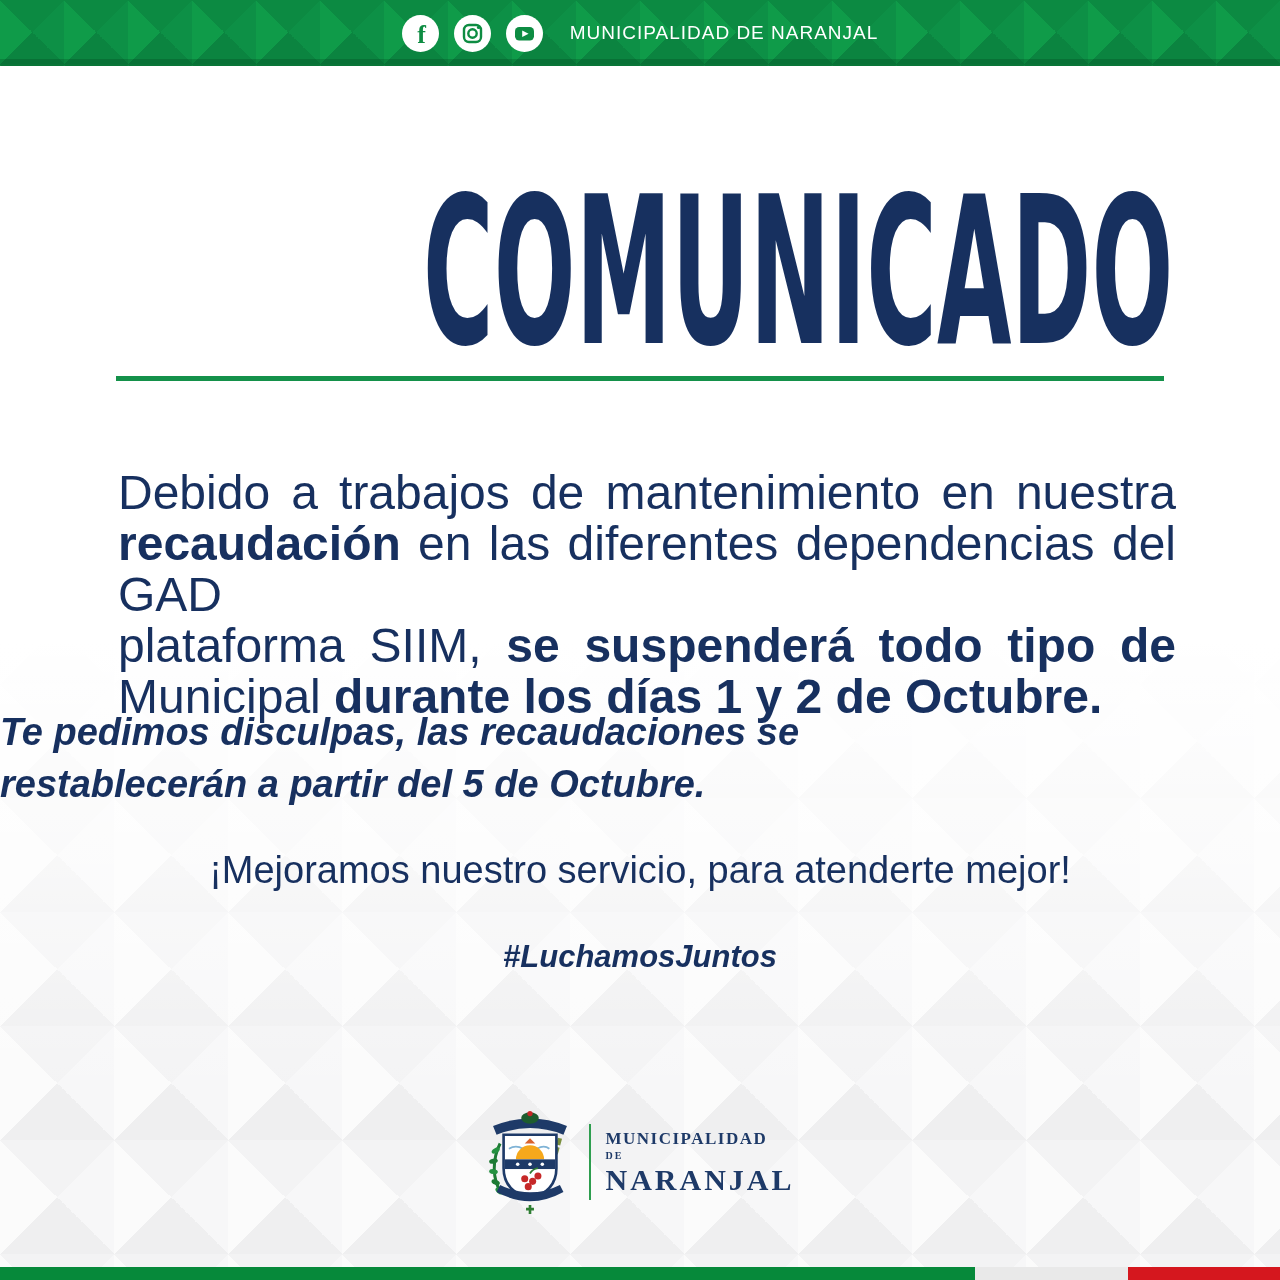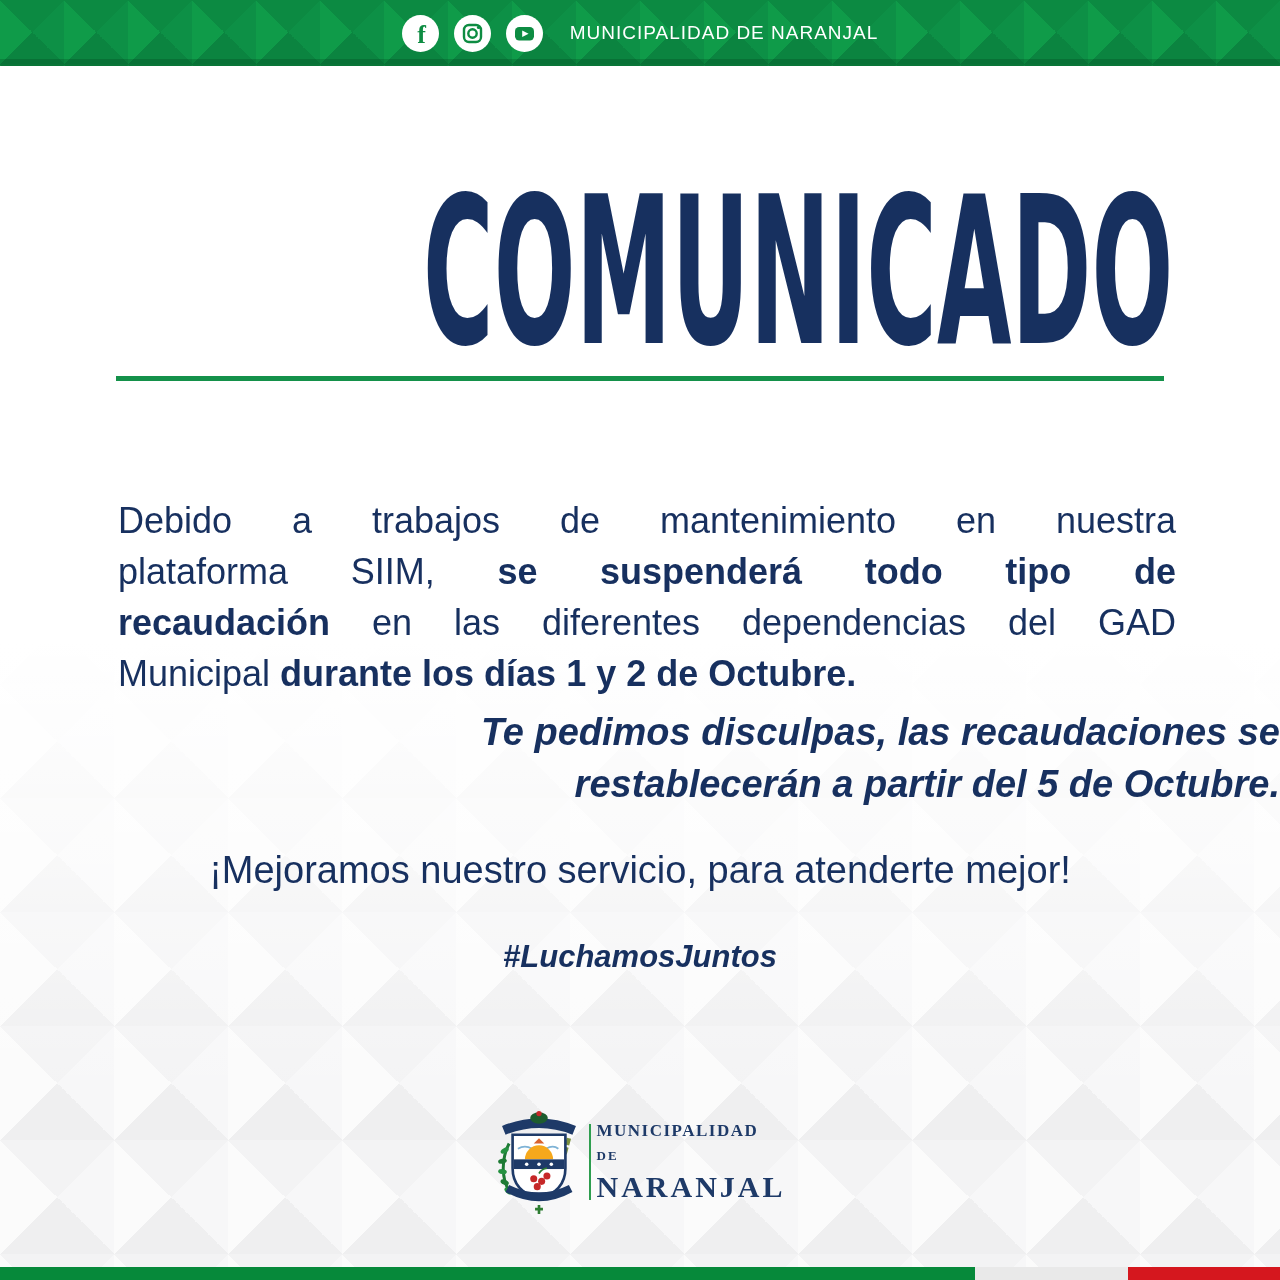--- a/index.html
+++ b/index.html
@@ -35,41 +35,41 @@
   
   .title{position:absolute;top:168px;left:0;width:100%;text-align:center;}
   .title span{
     display:inline-block;font-family:"DejaVu Sans",sans-serif;font-weight:bold;
     font-size:205px;line-height:1.02;color:var(--navy,#17305f);
     transform:scaleX(0.47);transform-origin:50% 0;white-space:nowrap;
   }
   .title-rule{position:absolute;top:376px;left:116px;width:1048px;height:5px;background:var(--divider-green,#14914a);}
 
   
-  .para{position:absolute;top:467px;left:118px;width:1058px;color:var(--navy,#17305f);font-size:36px;margin-top:28px;}
+  .para{position:absolute;top:467px;left:118px;width:1058px;color:var(--navy,#17305f);font-size:48px;}
   .para-line{line-height:51px;}
   .para-line.just{text-align:justify;text-align-last:justify;}
   .para .b{font-weight:bold;}
 
   
-  .apology{position:absolute;top:706px;left:0;width:100%;text-align:right;
+  .apology{position:absolute;top:706px;left:0;width:100%;text-align:left;
     color:var(--navy,#17305f);font-size:38px;font-weight:bold;font-style:italic;}
   .apology div{line-height:52px;}
   .service{position:absolute;top:846px;left:0;width:100%;text-align:center;
     color:var(--navy,#17305f);font-size:38px;line-height:48px;}
   .hashtag{position:absolute;top:932px;left:0;width:100%;text-align:center;
     color:var(--navy,#17305f);font-size:31px;font-weight:bold;font-style:italic;line-height:50px;}
 
   
-  .logo{position:absolute;top:1108px;left:0;width:100%;display:flex;align-items:center;justify-content:center;gap:6px;}
+  .logo{position:absolute;top:1108px;left:0;width:100%;display:flex;align-items:center;justify-content:center;gap:15px;}
   .logo-divider{width:2px;height:76px;background:#2e9e4f;}
   .logo-text{display:flex;flex-direction:column;color:var(--logo-navy,#1e3a68);
     font-family:"Liberation Serif",serif;font-weight:bold;line-height:1;}
   .logo-l1{font-size:17px;letter-spacing:1.5px;}
-  .logo-l2{font-size:13px;letter-spacing:2px;margin:10px 0;}
+  .logo-l2{font-size:10px;letter-spacing:2px;margin:4px 0;}
   .logo-l3{font-size:30px;letter-spacing:3px;}
 
   
   .stripe{position:absolute;bottom:0;left:0;width:100%;height:13px;display:flex;}
   .stripe .sg{width:76.2%;background:var(--stripe-green,#06893a);}
   .stripe .sw{width:11.9%;background:var(--stripe-gray,#e9e9e9);}
   .stripe .sr{width:11.9%;background:var(--stripe-red,#d5171e);}
 </style>
 </head>
 <body>
@@ -99,22 +99,22 @@
       <div class="brand">MUNICIPALIDAD DE NARANJAL</div>
     </div>
 
     <div class="title">
       <span>COMUNICADO</span>
     </div>
     <div class="title-rule"></div>
 
     <div class="para">
         <div class="para-line just"><span>Debido a trabajos de mantenimiento en nuestra</span></div>
+        <div class="para-line just"><span class="b">recaudación</span><span> en las diferentes dependencias del GAD</span></div>
         <div class="para-line just"><span>plataforma SIIM, </span><span class="b">se suspenderá todo tipo de</span></div>
-        <div class="para-line just"><span class="b">recaudación</span><span> en las diferentes dependencias del GAD</span></div>
         <div class="para-line"><span>Municipal </span><span class="b">durante los días 1 y 2 de Octubre.</span></div>
       </div>
 
     <div class="apology">
         <div>Te pedimos disculpas, las recaudaciones se</div>
         <div>restablecerán a partir del 5 de Octubre.</div>
       </div>
 
     <div class="service">¡Mejoramos nuestro servicio, para atenderte mejor!</div>
 

